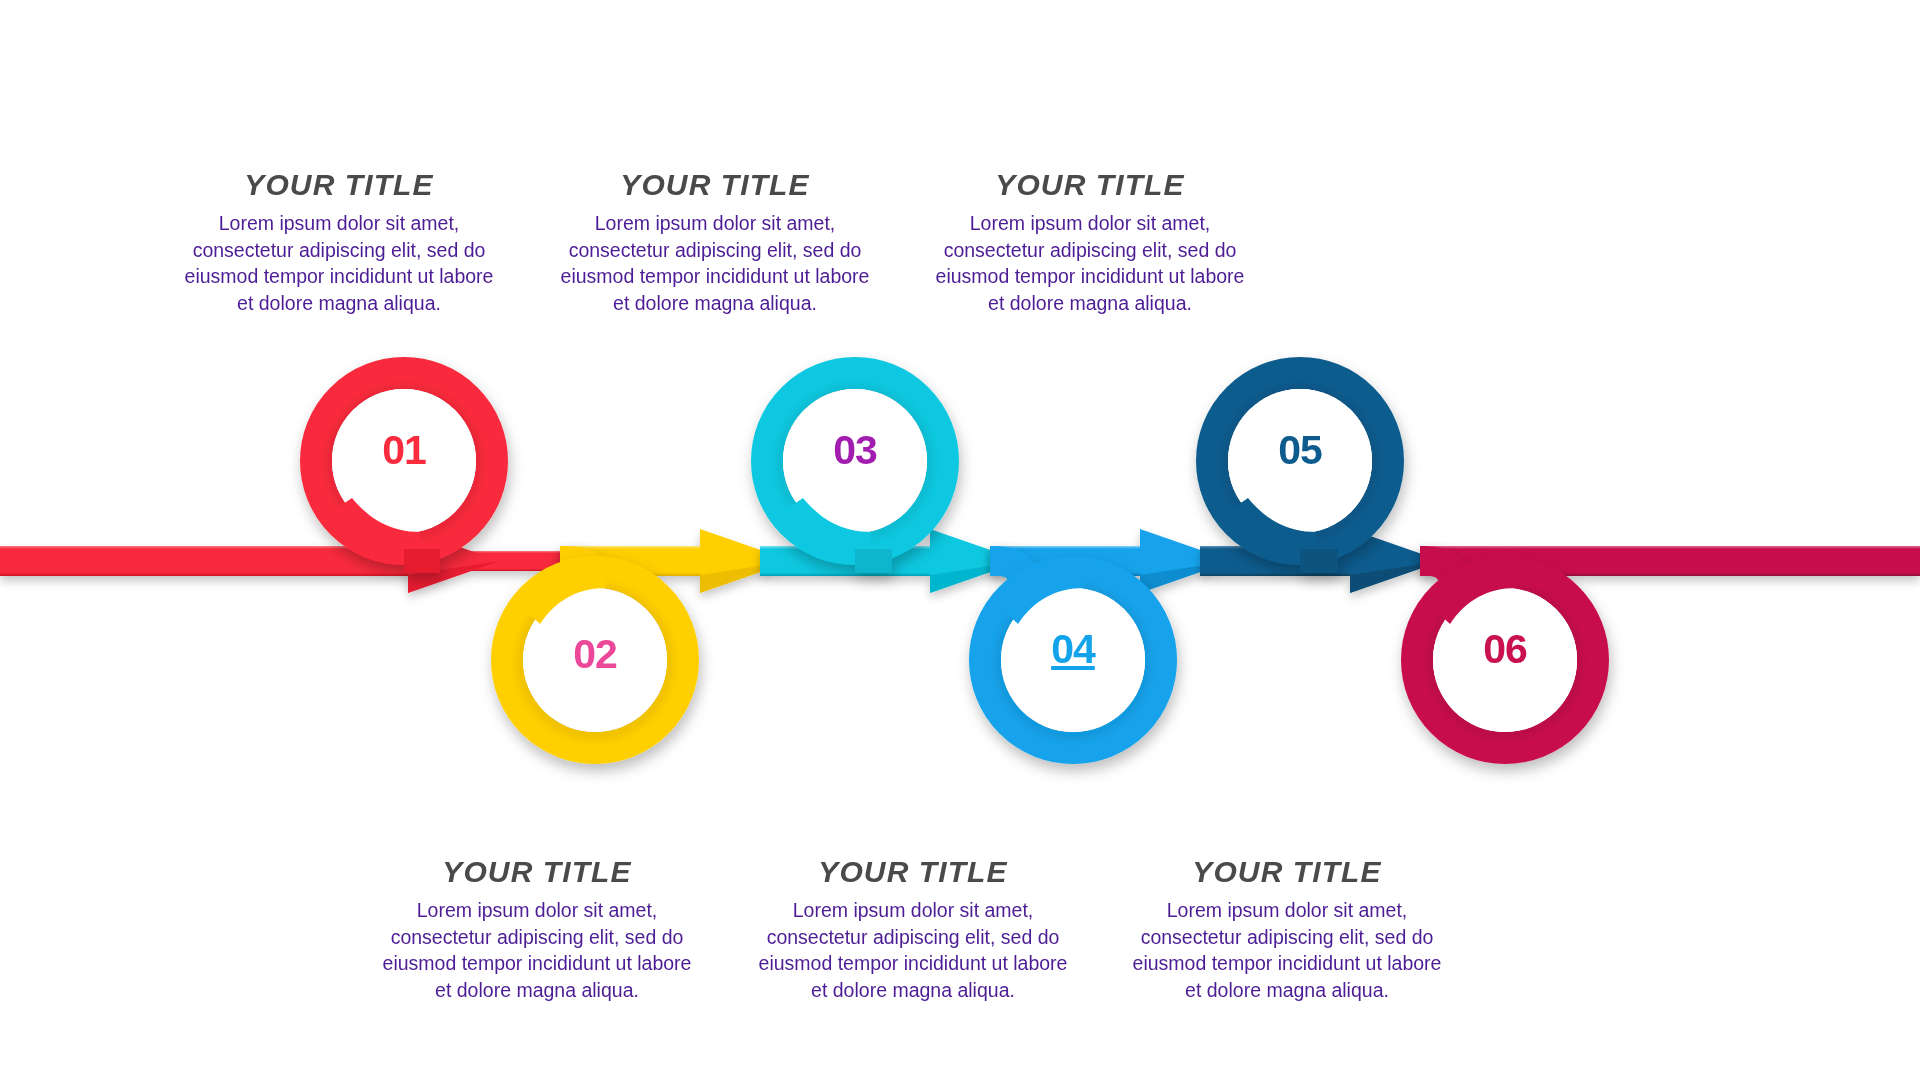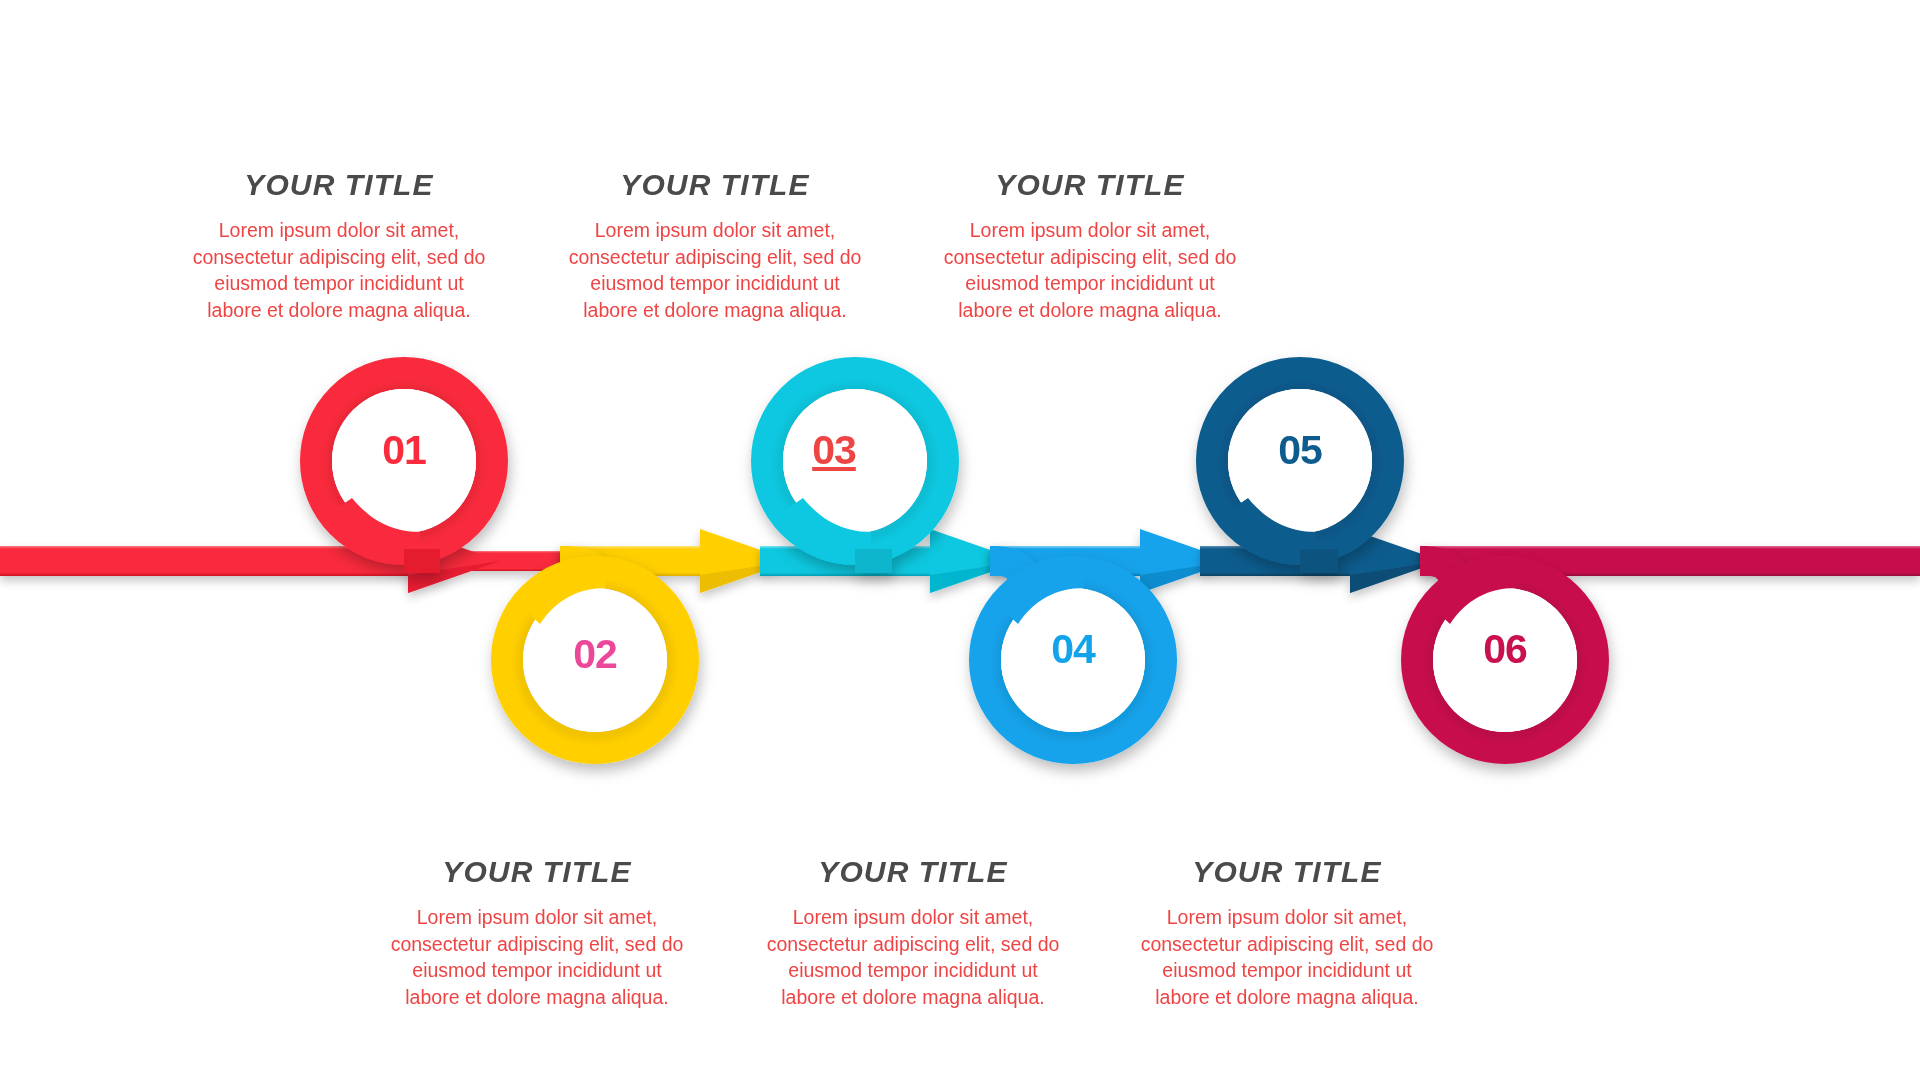--- a/index.html
+++ b/index.html
@@ -21,21 +21,21 @@
 
   
   .txt{position:absolute;width:330px;text-align:center;}
   .txt .ttl{
     font-size:30px;font-weight:bold;color:#4a4a4a;
     letter-spacing:1.1px;margin:0 0 8px 0;line-height:1.1;
     font-family:"Liberation Sans", sans-serif;
     font-style:italic;
   }
   .txt .body{
-    font-size:19.5px;color:#ef4444;line-height:1.36;margin:16px;
+    font-size:19.5px;color:#4c1d95;line-height:1.36;margin:9px;
     font-family:"Liberation Sans", sans-serif;
   }
 
   
   .txt-t1{left:174px;top:168px;}
   .txt-t3{left:550px;top:168px;}
   .txt-t5{left:925px;top:168px;}
   
   .txt-b2{left:372px;top:855px;}
   .txt-b4{left:748px;top:855px;}
@@ -223,22 +223,22 @@
       <circle cx="1505" cy="660" r="72" fill="#ffffff"></circle>
       <path d="M1433 608 C 1455 576 1480 562 1516 562 L1516 588 C 1488 588 1466 600 1450 624 Z" fill="#c8114e"></path>
     </g>
   </svg>
   </div>
 
   <div class="layer layer-text">
 
     <div class="num" style="left:314px;top:430px;color:#f92b3c;">01</div>
     <div class="num" style="left:505px;top:634px;color:#ec4899;">02</div>
-    <div class="num" style="left:744px;top:430px;color:#ef4444;text-decoration:underline;">03</div>
-    <div class="num" style="left:983px;top:629px;color:#13a3eb;">04</div>
+    <div class="num" style="left:765px;top:430px;color:#a21caf;">03</div>
+    <div class="num" style="left:983px;top:629px;color:#13a3eb;text-decoration:underline;">04</div>
     <div class="num" style="left:1210px;top:430px;color:#0e5c8e;">05</div>
     <div class="num" style="left:1415px;top:629px;color:#c8114e;">06</div>
 
     <div class="txt txt-t1">
       <p class="ttl">YOUR TITLE</p>
       <p class="body">Lorem ipsum dolor sit amet, consectetur adipiscing elit, sed do eiusmod tempor incididunt ut labore et dolore magna aliqua.</p>
     </div>
 
     <div class="txt txt-t3">
       <p class="ttl">YOUR TITLE</p>

